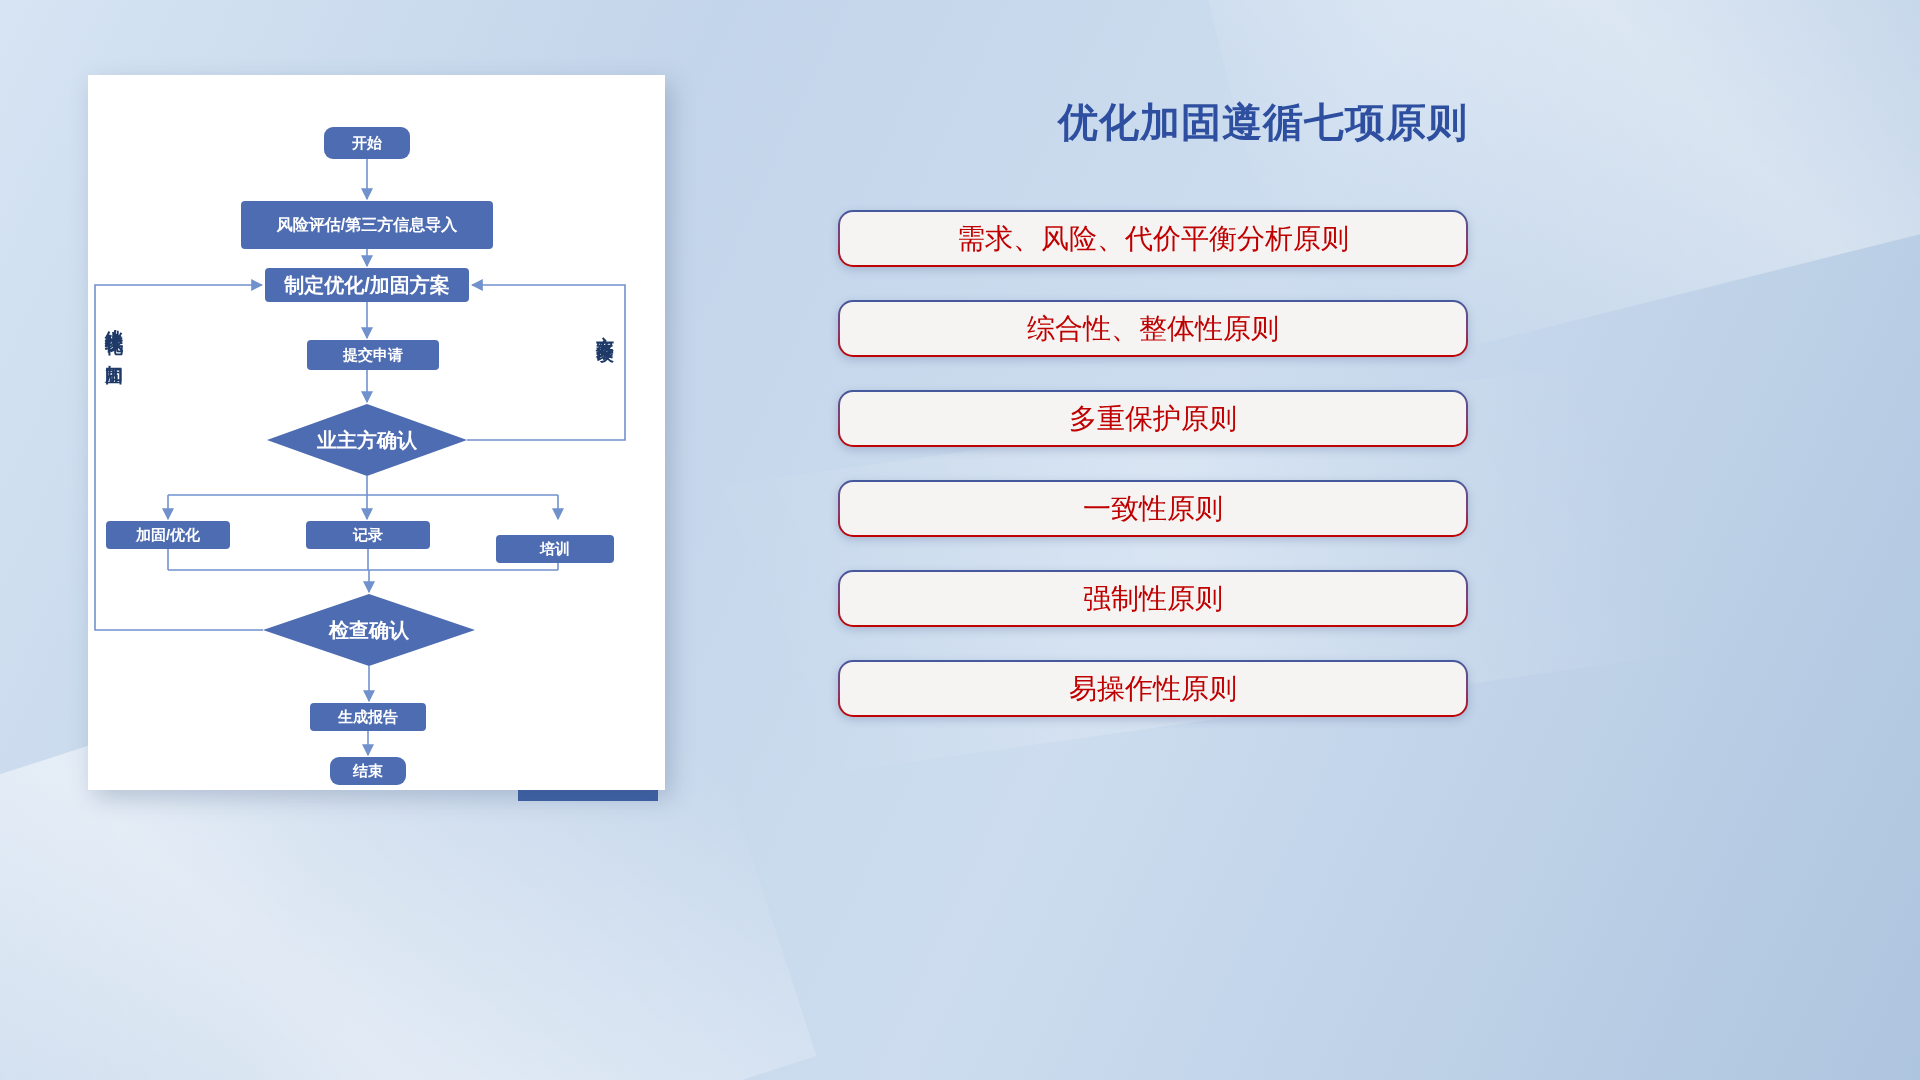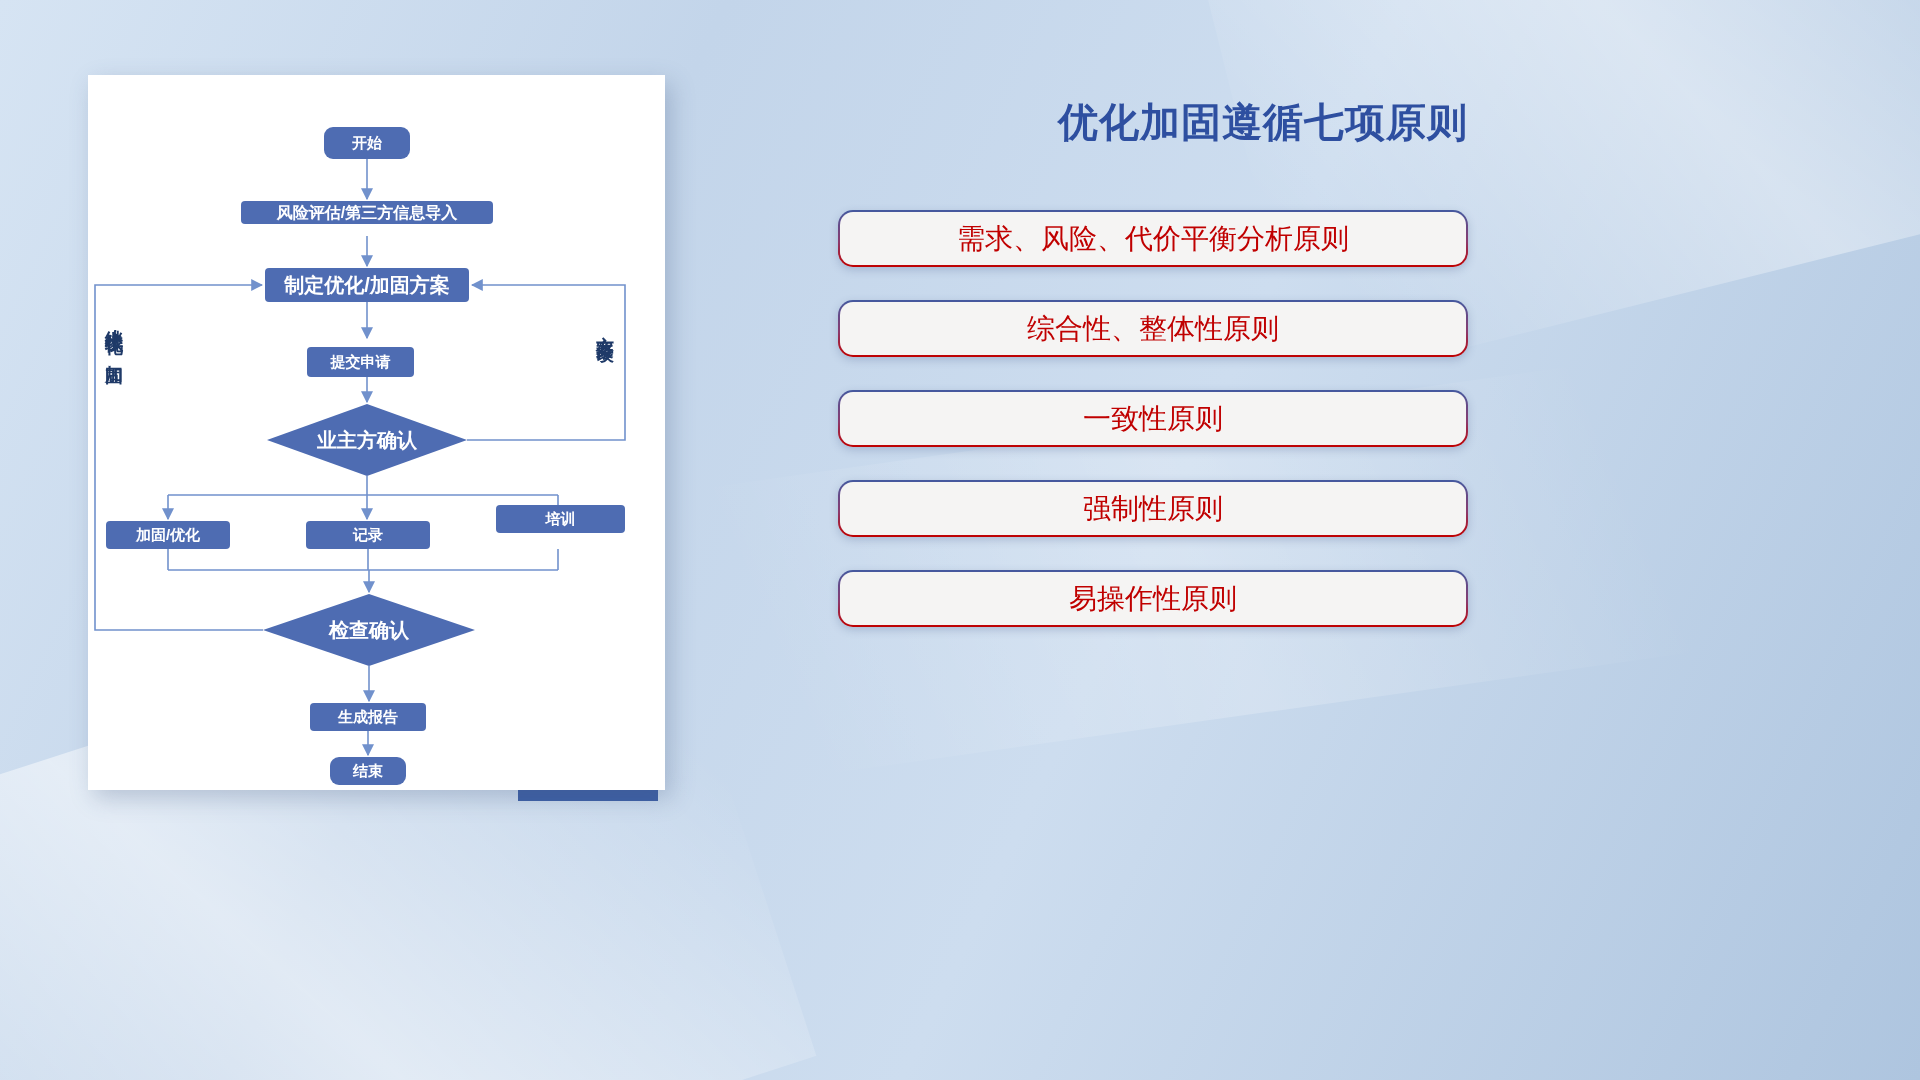--- a/index.html
+++ b/index.html
@@ -84,33 +84,33 @@
       <path d="M80 495 L470 495"></path>
       <path d="M281 495 L281 517" marker-end="url(#arrow)"></path>
       <path d="M175 555 L7 555 L7 210 L174 210" marker-end="url(#arrow)"></path>
       <path d="M281 591 L281 626" marker-end="url(#arrow)"></path>
       <path d="M280 656 L280 680" marker-end="url(#arrow)"></path>
     </g>
   </svg>
 
   <div class="node pill" style="left:236px;top:52px;width:86px;height:32px">开始</div>
 
-  <div class="node" style="left:153px;top:126px;width:252px;height:23px;font-size:16px">风险评估/第三方信息导入</div>
+  <div class="node" style="left:153px;top:126px;width:252px;height:48px;font-size:16px">风险评估/第三方信息导入</div>
 
   <div class="node" style="left:177px;top:193px;width:204px;height:34px;font-size:20px">制定优化/加固方案</div>
 
-  <div class="node" style="left:219px;top:272px;width:107px;height:30px">提交申请</div>
+  <div class="node" style="left:219px;top:265px;width:132px;height:30px">提交申请</div>
 
   <div class="node diamond" style="left:179px;top:329px;width:200px;height:72px">业主方确认</div>
 
   <div class="node" style="left:18px;top:446px;width:124px;height:28px">加固/优化</div>
 
   <div class="node" style="left:218px;top:446px;width:124px;height:28px">记录</div>
 
-  <div class="node" style="left:408px;top:430px;width:129px;height:28px">培训</div>
+  <div class="node" style="left:408px;top:460px;width:118px;height:28px">培训</div>
 
   <div class="node diamond" style="left:175px;top:519px;width:212px;height:72px">检查确认</div>
 
   <div class="node" style="left:222px;top:628px;width:116px;height:28px">生成报告</div>
 
   <div class="node pill" style="left:242px;top:682px;width:76px;height:28px">结束</div>
 
   <div class="side-label" style="left:14px;top:240px;height:170px">继续优化/加固</div>
 
   <div class="side-label" style="left:505px;top:247px;height:110px">方案修改</div>
@@ -120,20 +120,23 @@
 <div class="right-panel">
   <h1 class="panel-title">优化加固遵循七项原则</h1>
   <div class="principles">
     <div class="principle">
       <div class="principle-inner">需求、风险、代价平衡分析原则</div>
     </div>
     <div class="principle">
       <div class="principle-inner">综合性、整体性原则</div>
     </div>
     <div class="principle">
+      <div class="principle-inner">多重保护原则</div>
+    </div>
+    <div class="principle">
       <div class="principle-inner">一致性原则</div>
     </div>
     <div class="principle">
       <div class="principle-inner">强制性原则</div>
     </div>
     <div class="principle">
       <div class="principle-inner">易操作性原则</div>
     </div>
   </div>
 </div>

